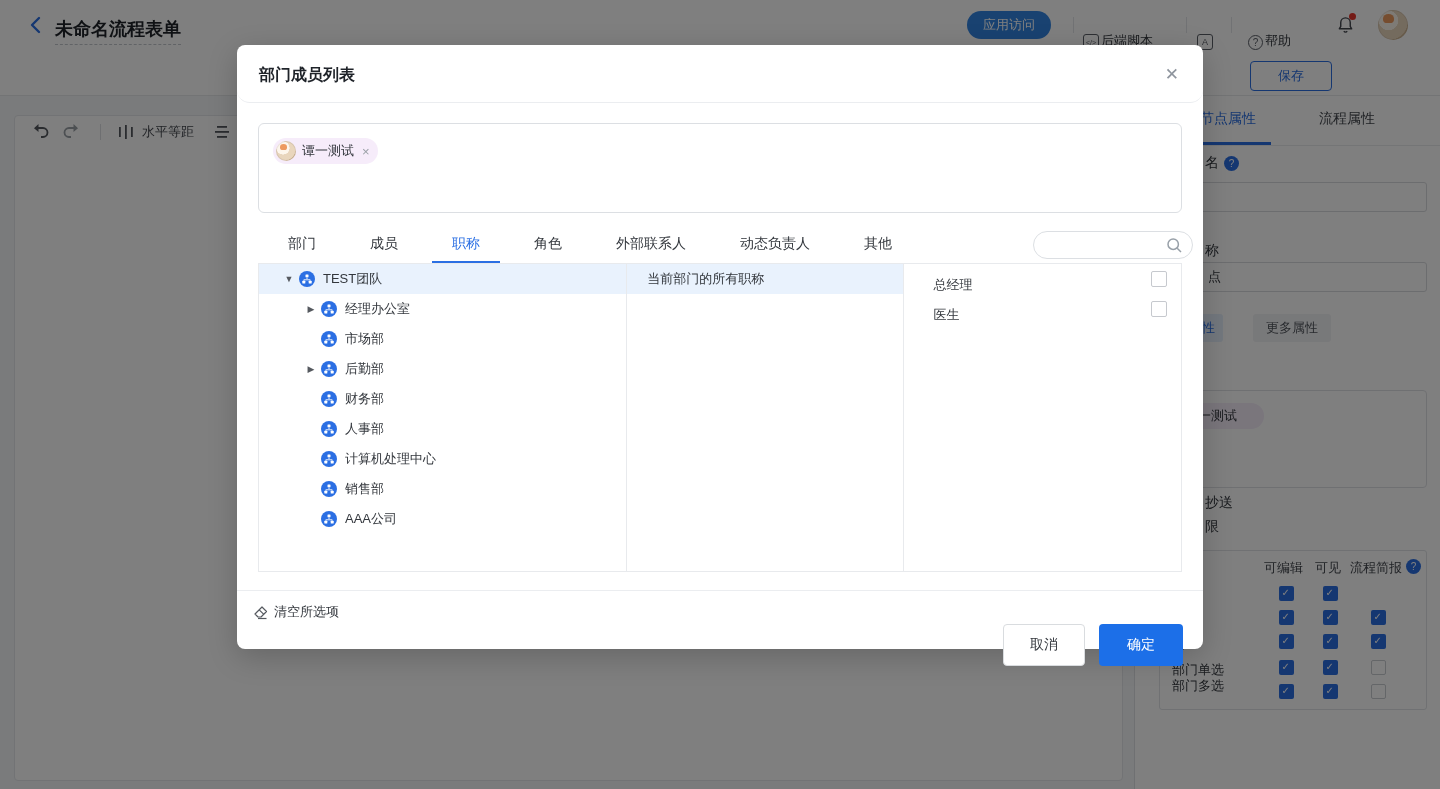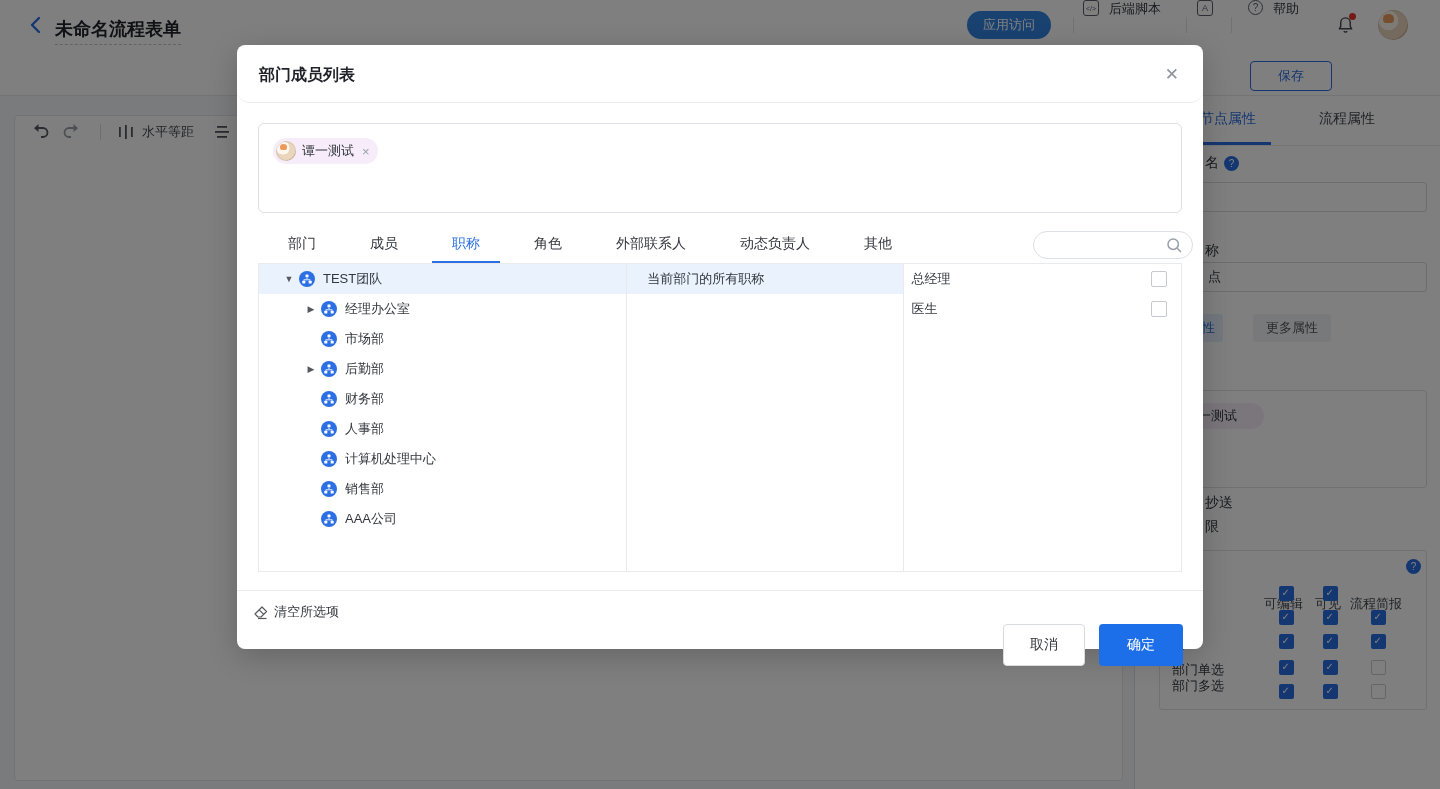--- a/index.html
+++ b/index.html
@@ -5,21 +5,21 @@
   html,body{margin:0;padding:0;width:1440px;height:789px;overflow:hidden;
     font-family:"Liberation Sans","DejaVu Sans",sans-serif;background:#fff;color:#1f2329;}
   
   #topbar{position:absolute;left:0;top:0;width:1440px;height:50px;background:#fff;}
   #back-btn{position:absolute;left:26px;top:15px;width:20px;height:20px;color:#2b6fe3;}
   #page-title{position:absolute;left:55px;top:17px;font-size:18px;font-weight:600;color:#1f2329;
     border-bottom:1px dashed #c3c7cc;padding-bottom:3px;}
   .pill-btn{position:absolute;height:28px;border-radius:14px;background:#3285e3;color:#fff;
     font-size:13px;display:flex;align-items:center;justify-content:center;}
   .tb-divider{position:absolute;top:17px;width:1px;height:16px;background:#e2e4e8;}
-  .tb-item{position:absolute;top:0;height:50px;display:flex;align-items:flex-start;gap:10px;
+  .tb-item{position:absolute;top:0;height:50px;display:flex;align-items:flex-end;gap:2px;
     font-size:13px;color:#33373d;}
   .sq-icon{width:16px;height:16px;border:1px solid #5a5e66;border-radius:3px;display:flex;
     align-items:center;justify-content:center;font-size:7px;color:#5a5e66;box-sizing:border-box;}
   .circle-q{width:15px;height:15px;border:1px solid #5a5e66;border-radius:50%;display:flex;
     align-items:center;justify-content:center;font-size:10px;color:#5a5e66;box-sizing:border-box;}
   #bell{position:absolute;left:1336px;top:15px;width:20px;height:20px;}
   #bell .dot{position:absolute;right:0px;top:-2px;width:7px;height:7px;background:#e8362c;border-radius:50%;}
   .avatar{border-radius:50%;background:radial-gradient(circle at 35% 35%, #fdf6ec 0 35%, #e9d6bd 36% 70%, #d9bf9d 71%);box-shadow:inset 0 0 0 1px rgba(0,0,0,.08);position:relative;overflow:hidden;}
   .avatar:after{content:"";position:absolute;left:18%;top:14%;width:36%;height:30%;background:#e8833c;border-radius:50% 50% 40% 40%;opacity:.8;}
   #user-avatar{position:absolute;left:1378px;top:10px;width:30px;height:30px;}
@@ -44,21 +44,21 @@
   #ptab-bar{position:absolute;left:0;top:49px;width:306px;height:1px;background:#e8eaed;}
   .p-label{position:absolute;font-size:14px;color:#33373d;display:flex;align-items:center;gap:5px;}
   .q-badge{width:15px;height:15px;border-radius:50%;background:#2b6fe3;color:#fff;font-size:10px;
     display:inline-flex;align-items:center;justify-content:center;}
   .p-input{position:absolute;left:24px;width:268px;height:30px;border:1px solid #d8dade;border-radius:3px;
     background:#fff;box-sizing:border-box;font-size:13px;color:#33373d;display:flex;align-items:center;}
   .chip-btn{position:absolute;height:28px;border-radius:3px;font-size:13px;display:flex;align-items:center;justify-content:center;}
   #recip-box{position:absolute;left:24px;top:294px;width:268px;height:98px;border:1px solid #dfe1e5;border-radius:4px;box-sizing:border-box;}
   .mini-chip{position:absolute;height:26px;background:#f4ecf9;border-radius:13px;display:flex;align-items:center;font-size:13px;color:#33373d;}
   #perm-table{position:absolute;left:24px;top:454px;width:268px;height:160px;border:1px solid #e0e2e6;border-radius:3px;box-sizing:border-box;background:#fff;}
-  .pt-head{position:absolute;font-size:13px;color:#42464d;margin-top:36px;}
+  .pt-head{position:absolute;font-size:13px;color:#42464d;}
   .pt-row-label{position:absolute;left:12px;font-size:13px;color:#33373d;}
   .pcb{position:absolute;width:15px;height:15px;border-radius:2px;box-sizing:border-box;}
   .pcb.on{background:#2b6fe3;}
   .pcb.on:after{content:"✓";color:#fff;font-size:10px;position:absolute;left:2.5px;top:1px;}
   .pcb.off{border:1px solid #c9ccd1;background:#fff;}
   
   #dim{position:absolute;left:0;top:0;width:1440px;height:789px;background:rgba(0,0,0,.5);z-index:40;}
   
   #modal{position:absolute;left:237px;top:45px;width:966px;height:604px;background:#fff;border-radius:8px;
     z-index:50;box-shadow:0 8px 30px rgba(0,0,0,.2);}
@@ -82,21 +82,21 @@
   #mcol-scope{width:277px;border-right:1px solid #e8eaed;}
   #mcol-title{width:278px;}
   .trow{position:relative;height:30px;display:flex;align-items:center;font-size:13px;color:#33373d;}
   .trow.selected{background:#e9f2fd;}
   .trow .caret{width:12px;font-size:9px;color:#55595f;text-align:center;margin-right:4px;}
   .trow.lvl0{padding-left:24px;}
   .trow.lvl1{padding-left:46px;}
   .trow svg{margin-right:8px;flex:none;}
   .srow{height:30px;display:flex;align-items:center;padding-left:20px;font-size:13px;color:#33373d;}
   .srow.selected{background:#e9f2fd;}
-  .jrow{position:relative;height:30px;display:flex;align-items:center;padding-left:8px;font-size:13px;color:#33373d;}
+  .jrow{position:relative;height:30px;display:flex;align-items:flex-end;padding-left:18px;font-size:13px;color:#33373d;margin-left:12px;}
   .jrow .cb{position:absolute;right:14px;top:7px;width:16px;height:16px;border:1px solid #c6c9ce;border-radius:2px;box-sizing:border-box;background:#fff;}
   #mfooter{position:absolute;left:0;top:545px;width:100%;height:59px;border-top:1px solid #ebedf0;box-sizing:border-box;}
   #clear-btn{position:absolute;left:16px;top:12px;display:flex;align-items:center;gap:6px;font-size:13px;color:#33373d;}
   .btn{position:absolute;top:5px;height:42px;border-radius:4px;font-size:14px;display:flex;align-items:center;justify-content:center;box-sizing:border-box;margin-top:28px;}
   #cancel-btn{left:766px;width:82px;border:1px solid #d9dcdf;background:#fff;color:#33373d;}
   #confirm-btn{left:862px;width:84px;background:#1c6fe8;color:#fff;}
 </style>
 </head>
 <body>
 

